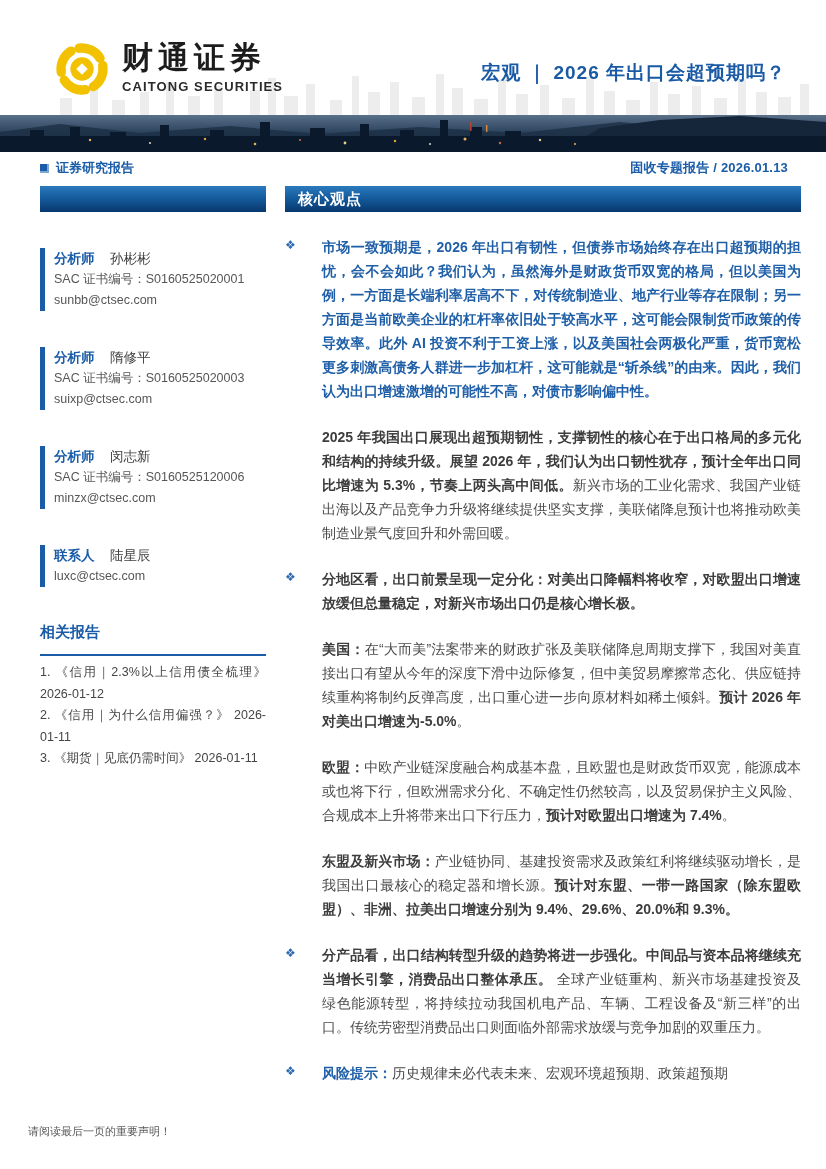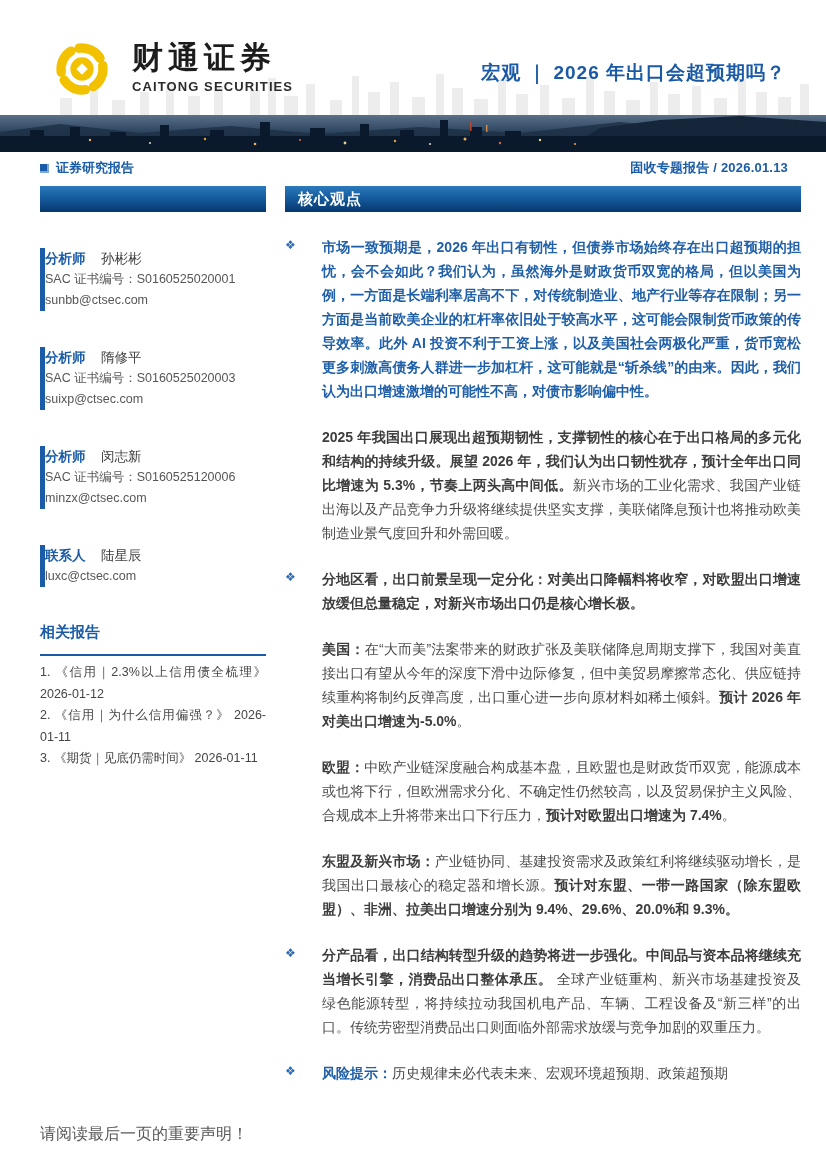--- a/index.html
+++ b/index.html
@@ -7,21 +7,21 @@
   .page {
     position:relative; width:826px; height:1169px; margin:0 auto;
     background:#ffffff; overflow:hidden;
     font-family:"Liberation Sans","DejaVu Sans",sans-serif;
     color:#474747;
   }
 
   
   .logo-wrap { position:absolute; left:54px; top:40px; display:flex; align-items:flex-start; z-index:3; }
   .logo-icon { width:56px; height:58px; }
-  .logo-text { margin-left:22px; }
+  .logo-text { margin-left:12px; }
   .logo-cn { font-size:31px; font-weight:bold; color:#1c1c1c; letter-spacing:5px; line-height:36px; }
   .logo-en { font-size:13px; font-weight:bold; color:#2b2b2b; letter-spacing:1.1px; margin-top:3px; }
 
   .doc-title {
     position:absolute; right:40px; top:60px; z-index:3;
     font-size:19px; font-weight:bold; color:#1a5aa5; letter-spacing:1px;
   }
 
   
   .banner { position:absolute; left:0; top:70px; width:826px; height:82px; z-index:1; }
@@ -40,21 +40,21 @@
   
   .blue-bar {
     height:26px;
     background:linear-gradient(180deg,#2b7abc 0%,#155c9e 45%,#07386e 100%);
   }
   .sidebar { position:absolute; left:40px; top:186px; width:226px; }
   .main    { position:absolute; left:285px; top:186px; width:516px; }
 
   
   .people-list { margin-top:24px; }
-  .person { border-left:5px solid #1a5ca8; padding-left:0; margin-bottom:21px;margin-top:36px; }
+  .person { border-left:5px solid #1a5ca8; padding-left:9px; margin-bottom:21px;margin-top:36px; }
   .person-row1 { font-size:13.5px; line-height:21px; }
   .person-role { color:#1a5ca8; font-weight:bold; display:inline-block; width:56px; }
   .person-name { color:#3f3f3f; }
   .person-cert, .person-email { font-size:12.5px; color:#565656; line-height:21px; }
 
   .related { margin-top:36px; }
   .related-title {
     font-size:15px; font-weight:bold; color:#1a5ca8;
     padding-bottom:12px; border-bottom:2px solid #1a5ca8;
   }
@@ -66,21 +66,21 @@
   .content { margin-top:23px; }
   .para-row { display:flex; margin-bottom:22px; }
   .para-row.no-bullet { margin-left:37px; }
   .marker { width:37px; flex:none; color:#2e6ab0; font-size:12px; padding-top:3px; }
   .ptext { flex:1; font-size:14px; line-height:24px; text-align:justify; color:#474747; }
   .seg-bb { color:#1f5fa8; font-weight:bold; }
   .seg-db { color:#3d3d3d; font-weight:bold; }
   .seg-r  { color:#4a4a4a; }
 
   
-  .footer { position:absolute; left:40px; top:1124px; font-size:16px; color:#585858; }
+  .footer { position:absolute; left:28px; top:1124px; font-size:11px; color:#585858; }
 </style>
 </head>
 <body>
 
 <div class="page">
 
   <div class="logo-wrap">
     <svg class="logo-icon" viewBox="0 0 48 48">
       <g transform="rotate(-10 24 24)">
         <circle cx="24" cy="24" r="18" fill="none" stroke="#F2C200" stroke-width="8" stroke-dasharray="21 7.3" stroke-linecap="round"></circle>

